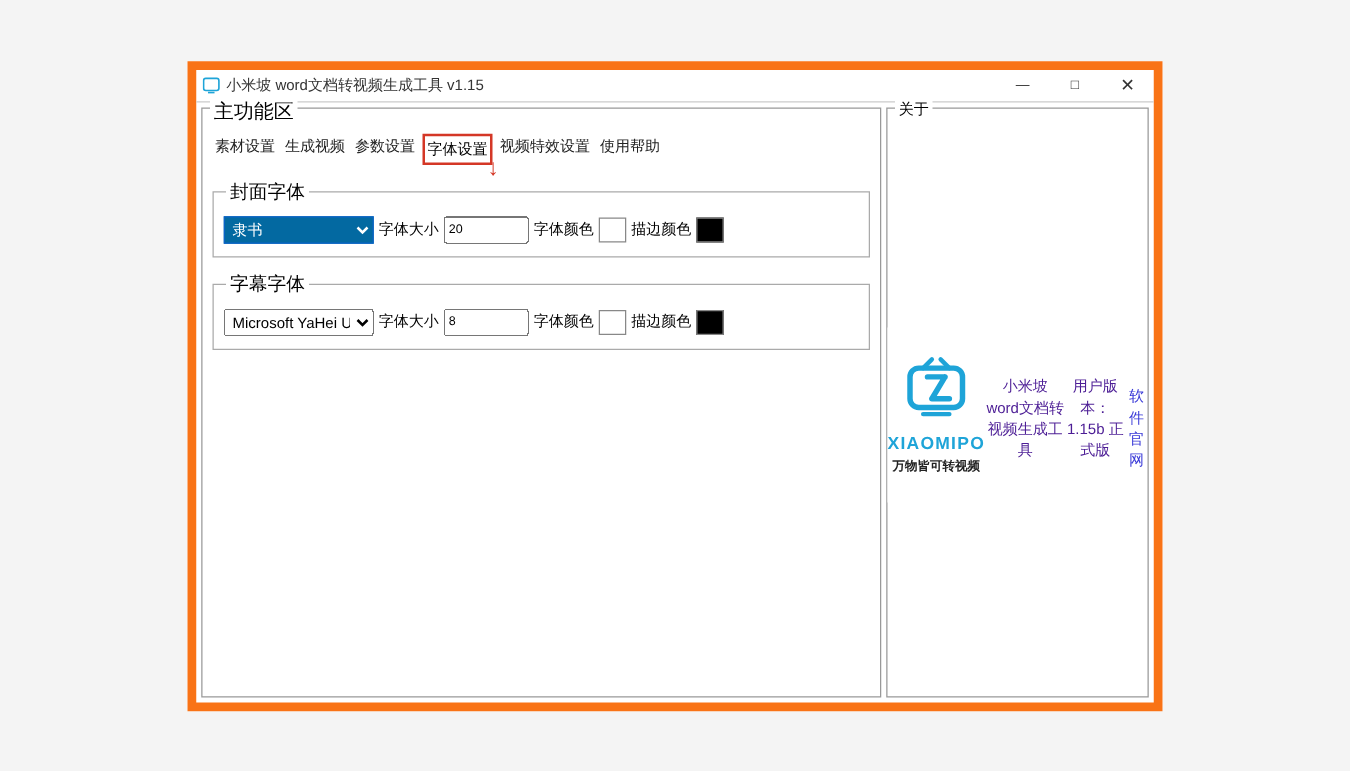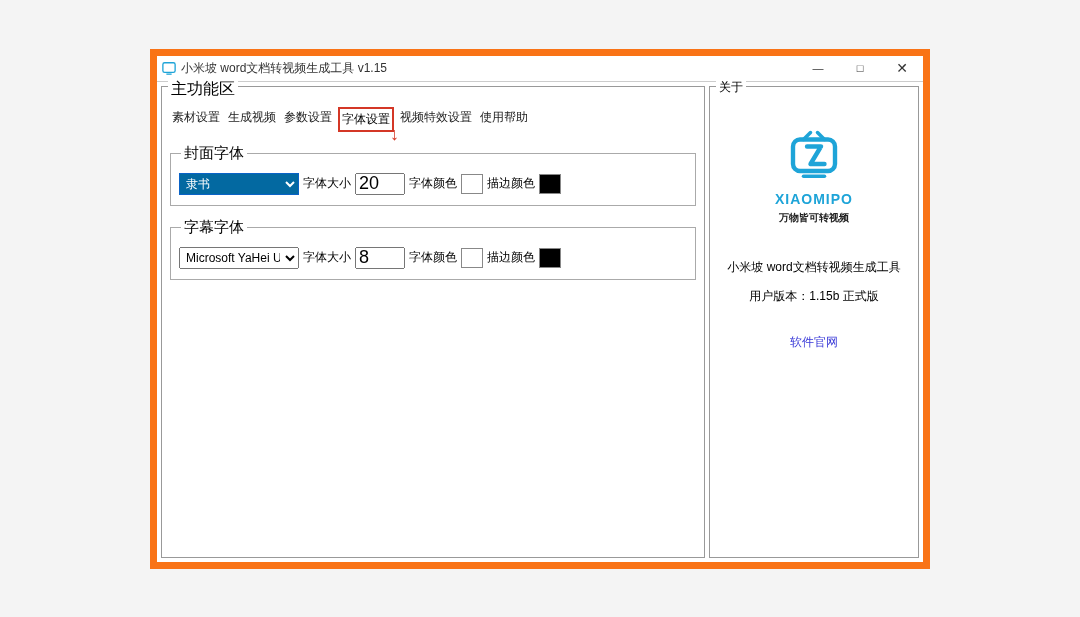--- a/index.html
+++ b/index.html
@@ -128,44 +128,44 @@
     select.fontsel.highlighted {
       background: #0369a1;
       color: #fff;
       border: 1px solid #0a63c7;
       width: 120px;
     }
     select.fontsel.normal {
       width: 120px;
     }
     .spin {
-      width: 50px;
+      width: 68px;
       height: 22px;
-      font-size: 18px;
+      font-size: 10px;
       padding: 1px 2px;
     }
     .label {
       white-space: nowrap;
     }
     .colorbox {
       width: 22px;
       height: 20px;
       border: 1px solid #888;
       cursor: pointer;
     }
     .colorbox.white { background: #fff; }
     .colorbox.black { background: #000; }
 
     .sidebar {
       width: 210px;
       margin: 4px 4px 4px 0;
       border: 1px solid #999;
       position: relative;
       display: flex;
-      flex-direction: column;
+      flex-direction: row;
       align-items: center;
       padding-top: 14px;
     }
     .sidebar > .legend {
       position: absolute;
       top: -8px;
       left: 6px;
       background: #fff;
       font-size: 12px;
       padding: 0 3px;
@@ -192,21 +192,21 @@
       letter-spacing: 1px;
       margin-bottom: 4px;
     }
     .logo-sub {
       font-size: 10px;
       color: #222;
       font-weight: bold;
     }
     .about-line {
       font-size: 12px;
-      color: #000000;
+      color: #4c1d95;
       margin-top: 12px;
       text-align: center;
     }
     .about-link {
       font-size: 12px;
       color: #3a3ad8;
       margin-top: 29px;
       text-align: center;
       cursor: pointer;
     }

